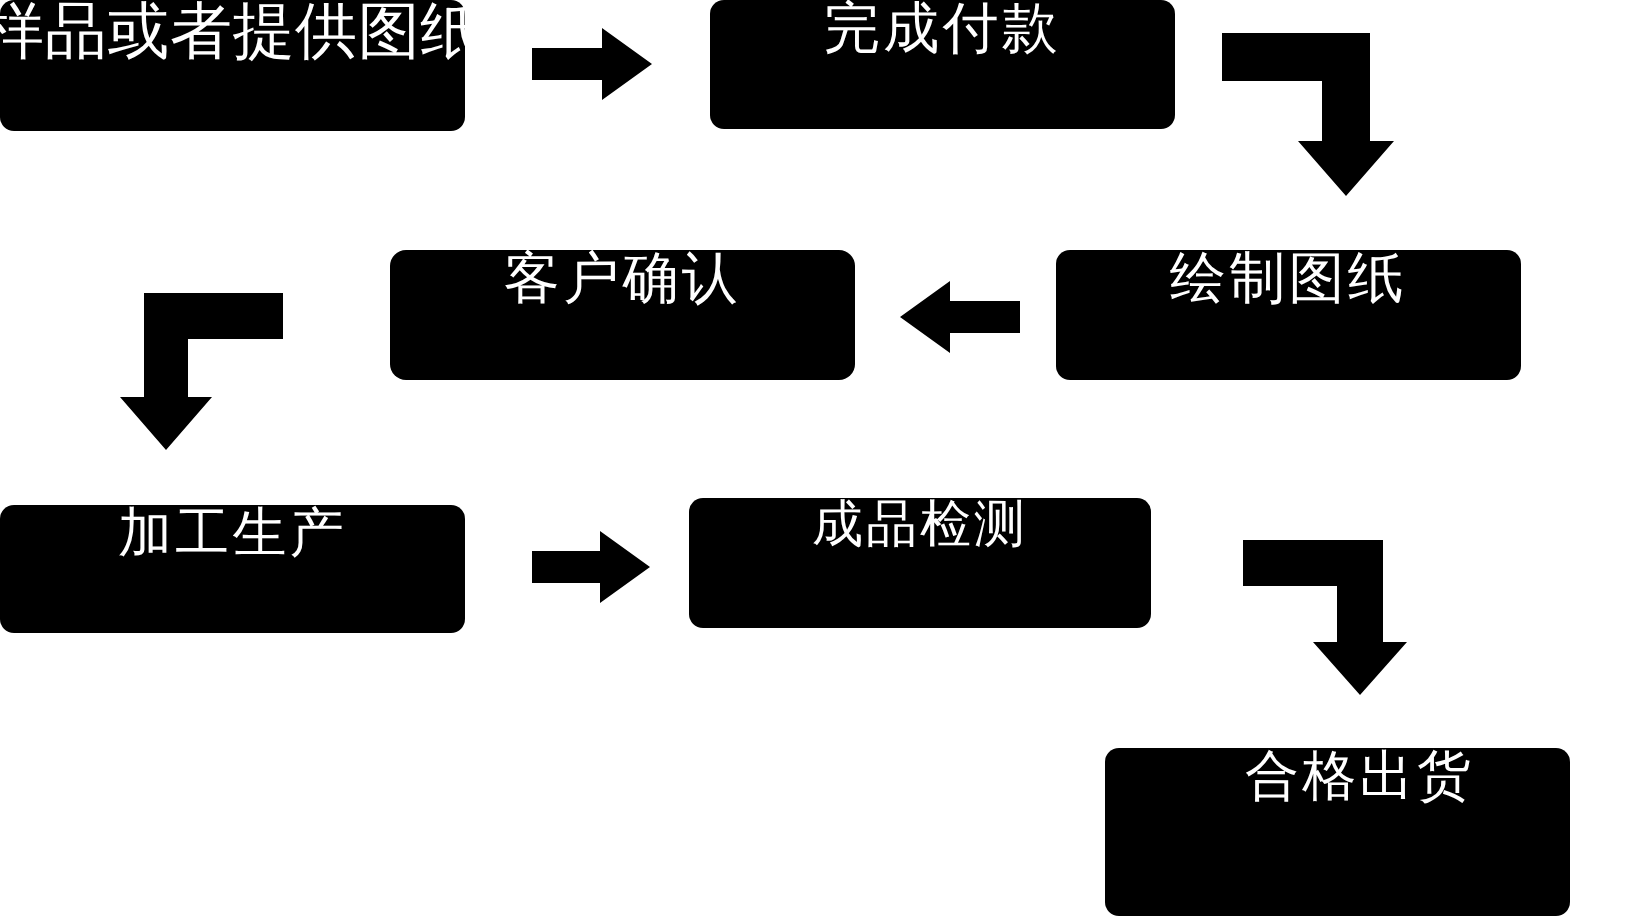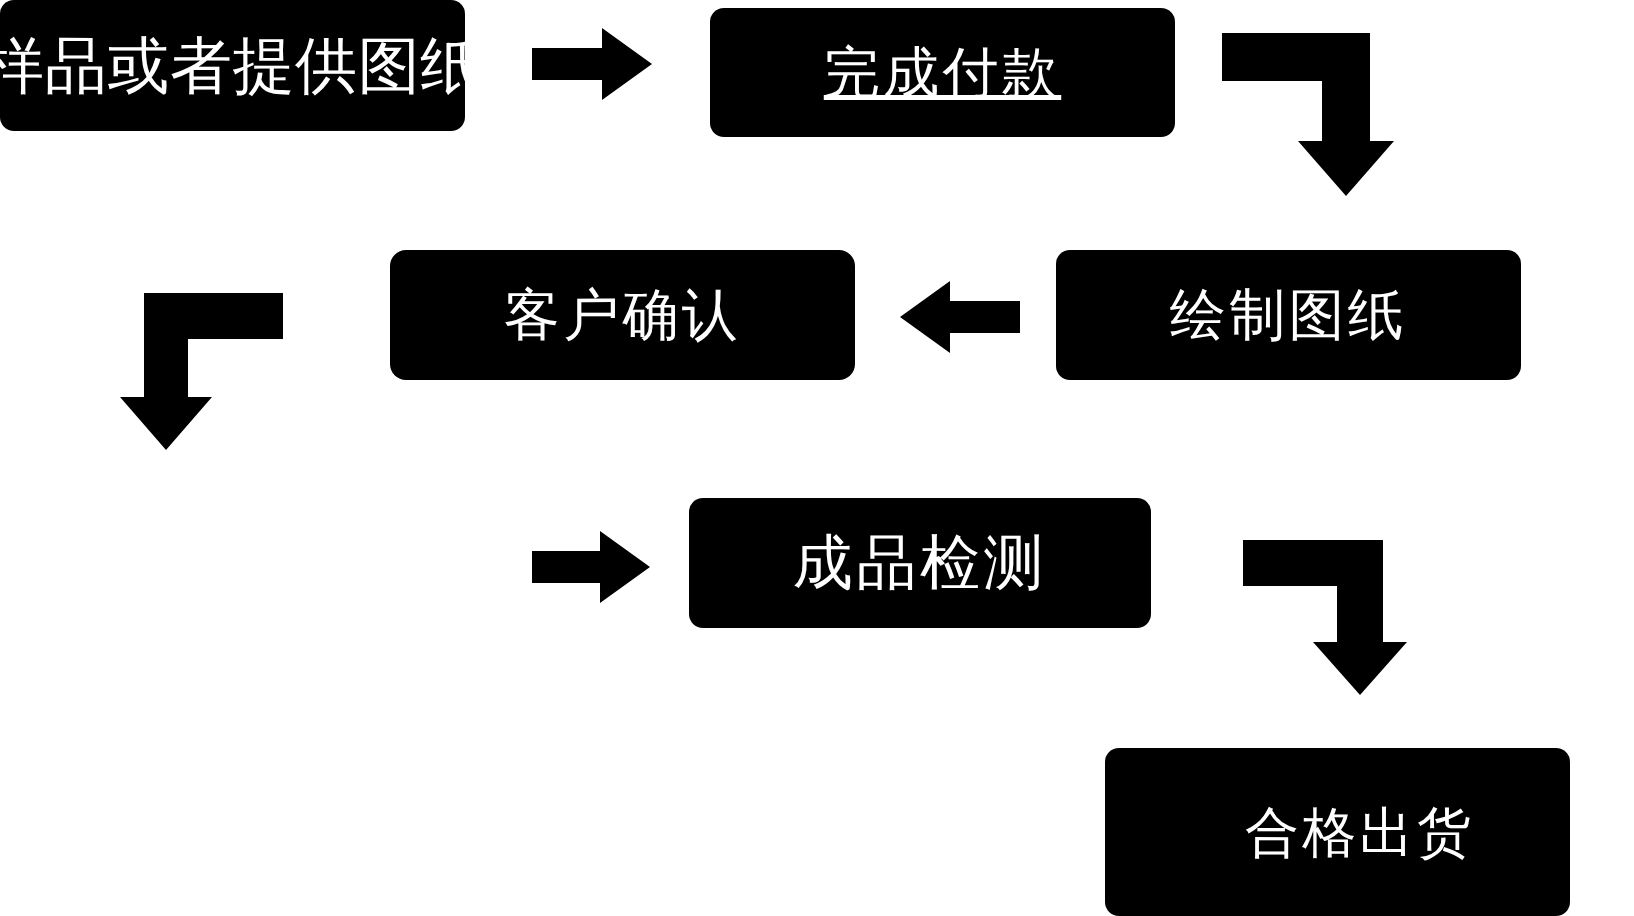--- a/index.html
+++ b/index.html
@@ -19,50 +19,49 @@
     width: 1634px;
     height: 916px;
     background: #ffffff;
   }
   .node {
     position: absolute;
     background: #000000;
     color: #ffffff;
     border-radius: 14px;
     display: flex;
-    align-items: center;
     justify-content: center;
     box-sizing: border-box;
     user-select: none;
   }
   .node-label {
     color: #ffffff;
     font-weight: 400;
     line-height: 1;
     white-space: nowrap;
     letter-spacing: 0.06em;
   }
   
   #node-sample      { left: 0px;    top: 0px;   width: 465px; height: 131px; }
   #node-sample .node-label { font-size: 62px; letter-spacing: 0.01em; }
 
-  #node-payment     { left: 710px;  top: 8px;   width: 465px; height: 129px; text-decoration: underline; }
+  #node-payment     { left: 710px;  top: 0px;   width: 465px; height: 129px; }
   #node-payment .node-label { font-size: 56px; }
 
   #node-drawing     { left: 1056px; top: 250px; width: 465px; height: 130px; }
   #node-drawing .node-label { font-size: 56px; }
 
   #node-confirm     { left: 390px;  top: 250px; width: 465px; height: 130px; border-radius: 16px; }
   #node-confirm .node-label { font-size: 56px; }
 
   #node-production  { left: 0px;    top: 505px; width: 465px; height: 128px; }
   #node-production .node-label { font-size: 54px; }
 
   #node-inspection  { left: 689px;  top: 498px; width: 462px; height: 130px; }
-  #node-inspection .node-label { font-size: 60px; }
+  #node-inspection .node-label { font-size: 51px; }
 
   #node-shipping    { left: 1105px; top: 748px; width: 465px; height: 168px;
                       border-bottom-left-radius: 14px; border-bottom-right-radius: 14px; }
   #node-shipping .node-label { font-size: 54px; margin-left: 44px; }
 
   
   .connector {
     position: absolute;
     overflow: visible;
   }
@@ -90,20 +89,23 @@
   </div>
 
   <div class="node" id="node-drawing">
     <span class="node-label">绘制图纸</span>
   </div>
 
   <div class="node" id="node-confirm">
     <span class="node-label">客户确认</span>
   </div>
 
+  <div class="node" id="node-production">
+    <span class="node-label">加工生产</span>
+  </div>
 
   <div class="node" id="node-inspection">
     <span class="node-label">成品检测</span>
   </div>
 
   <div class="node" id="node-shipping">
     <span class="node-label">合格出货</span>
   </div>
 
   <div class="connector" id="arrow-sample-to-payment">

